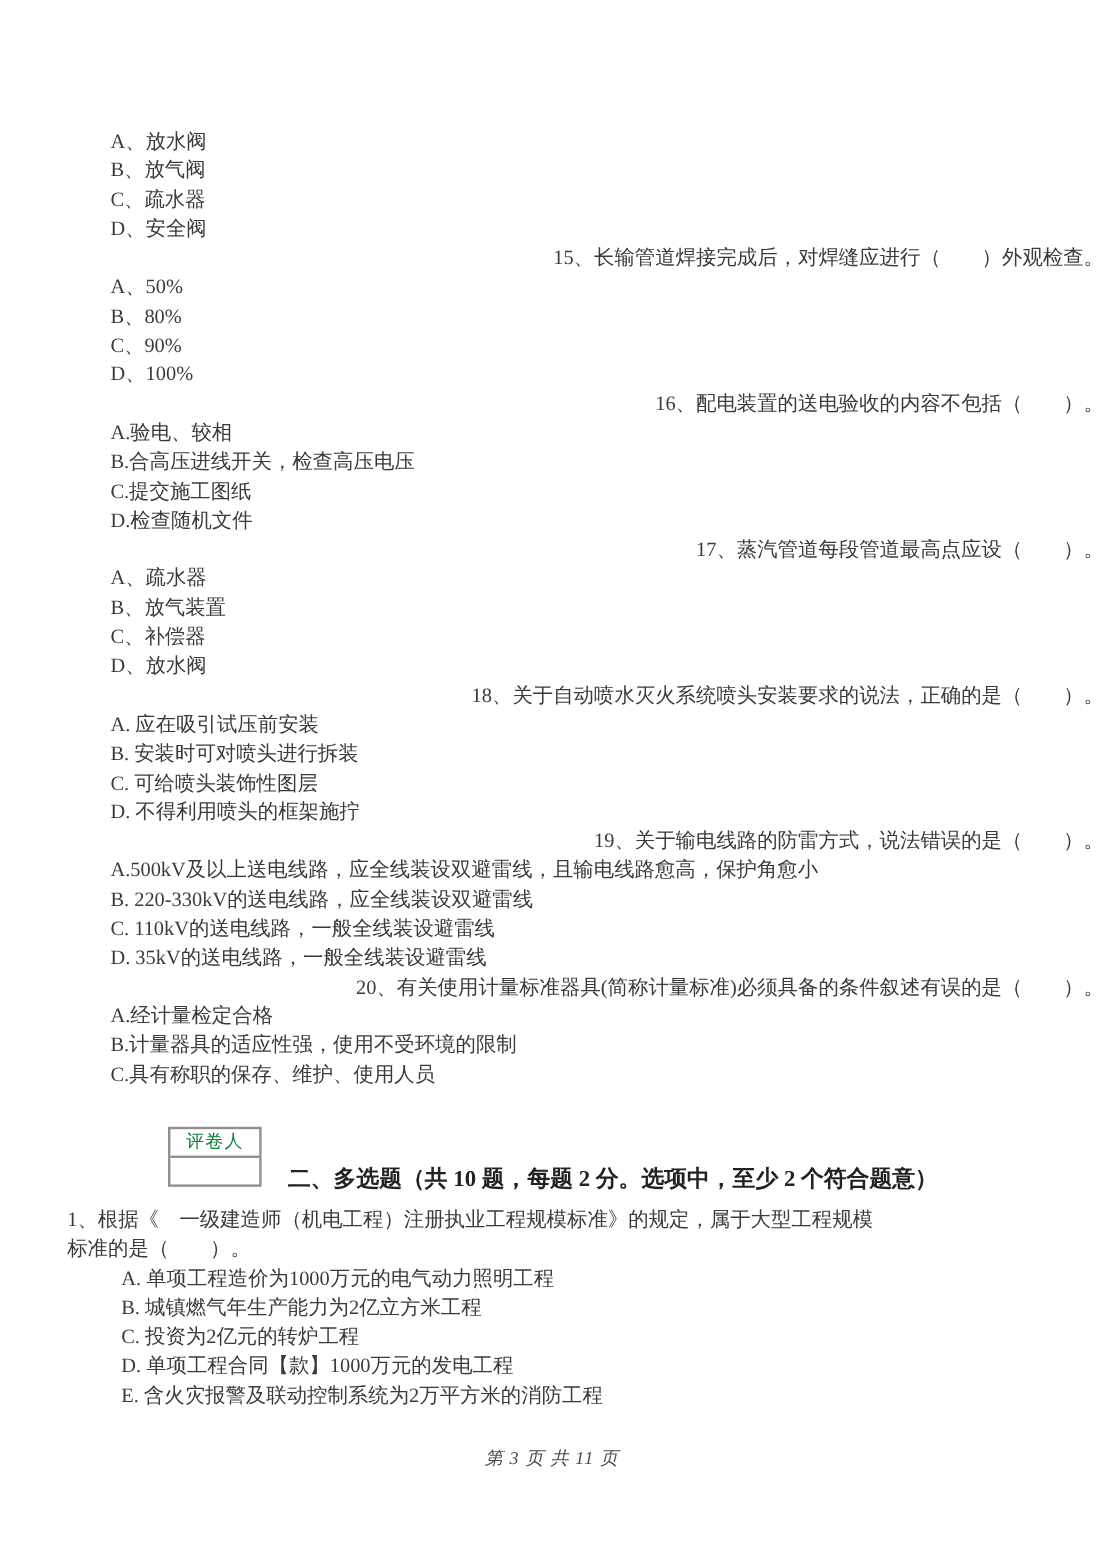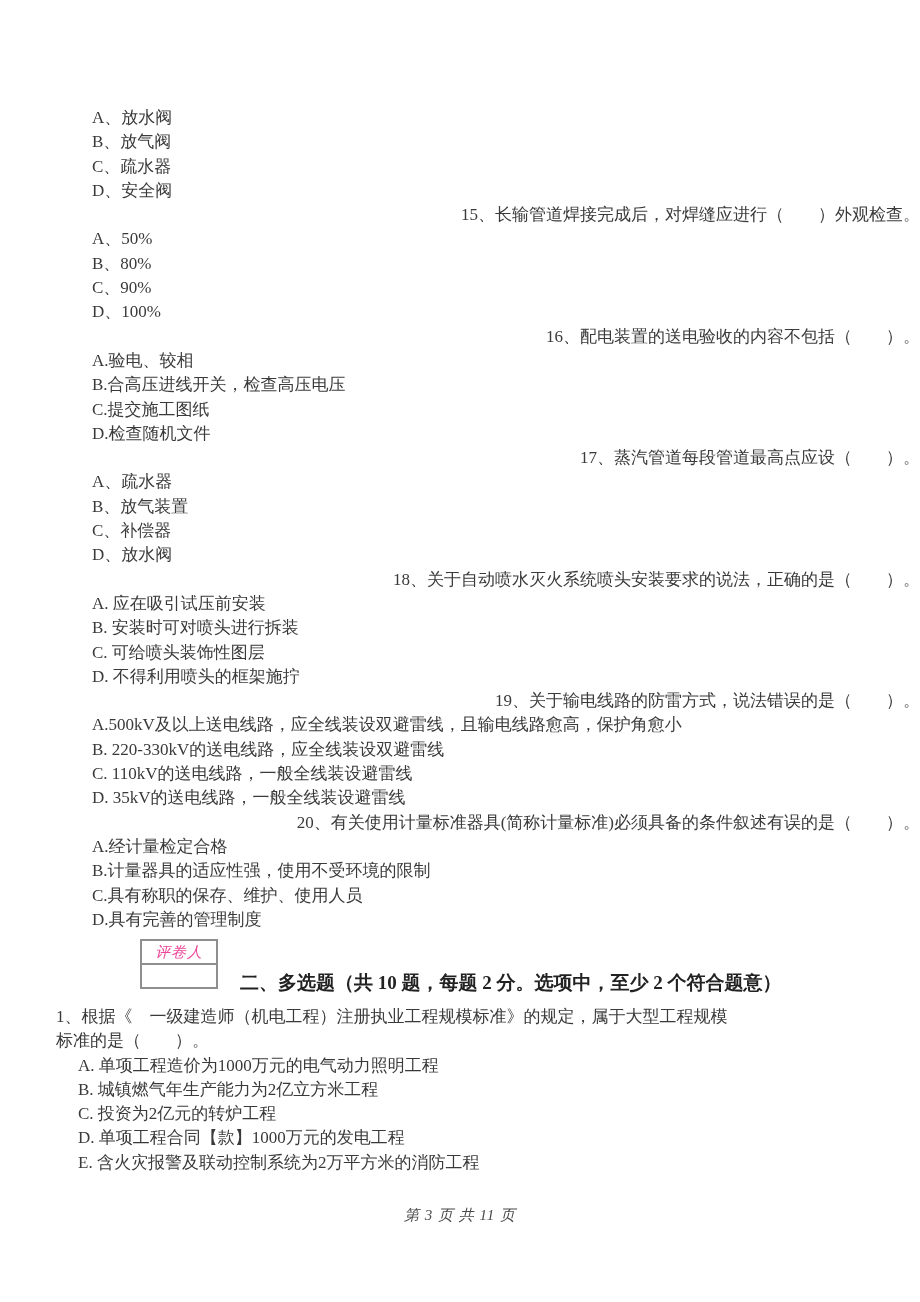--- a/index.html
+++ b/index.html
@@ -11,30 +11,30 @@
     color:#3a3a3a;
     font-size:17px;
     overflow:hidden;
   }
   .sec1{position:absolute;top:106px;left:0;width:920px;line-height:24.3px;}
   .sec1 .stem{padding-left:135px;text-align:right;}
   .sec1 .opt{padding-left:92px;}
   .grader{position:absolute;left:140px;top:939px;width:74px;border:2px solid #8f8f8f;background:#ffffff;}
   .grader .cell-top{
     height:22px;line-height:22px;text-align:center;
-    color:#ec4899;font-size:15px;border-bottom:2px solid #8f8f8f;letter-spacing:1px;font-style:italic;
+    color:#15803d;font-size:15px;border-bottom:2px solid #8f8f8f;letter-spacing:1px;
   }
   .grader .cell-bottom{height:22px;}
   .heading{
     position:absolute;left:240px;top:971px;
     font-size:19px;font-weight:bold;color:#222222;line-height:24px;
   }
   .sec2{position:absolute;top:1005px;left:0;width:920px;line-height:24.3px;}
   .sec2 .mstem{margin-left:56px;width:682px;}
-  .sec2 .mopt{padding-left:78px;}
+  .sec2 .mopt{padding-left:101px;}
   .footer{
     position:absolute;top:1206px;left:0;width:920px;
     text-align:center;font-size:15px;color:#4a4a4a;letter-spacing:1px;font-style:italic;
   }
 </style>
 </head>
 <body>
 
 <div id="page">
 
@@ -71,21 +71,20 @@
     <div class="stem"><span>19、</span><span>关于输电线路的防雷方式，说法错误的是（　　）。</span></div>
     <div class="opt">A.500kV及以上送电线路，应全线装设双避雷线，且输电线路愈高，保护角愈小</div>
     <div class="opt">B.  220-330kV的送电线路，应全线装设双避雷线</div>
     <div class="opt">C.  110kV的送电线路，一般全线装设避雷线</div>
     <div class="opt">D.  35kV的送电线路，一般全线装设避雷线</div>
 
     <div class="stem"><span>20、</span><span>有关使用计量标准器具(简称计量标准)必须具备的条件叙述有误的是（　　）。</span></div>
     <div class="opt">A.经计量检定合格</div>
     <div class="opt">B.计量器具的适应性强，使用不受环境的限制</div>
     <div class="opt">C.具有称职的保存、维护、使用人员</div>
-    <div class="opt">D.具有完善的管理制度</div>
   </div>
 
   <div class="grader">
     <div class="cell-top">评卷人</div>
     <div class="cell-bottom"></div>
   </div>
 
   <div class="heading">二、多选题（共 10 题，每题 2 分。选项中，至少 2 个符合题意）</div>
 
   <div class="sec2">

